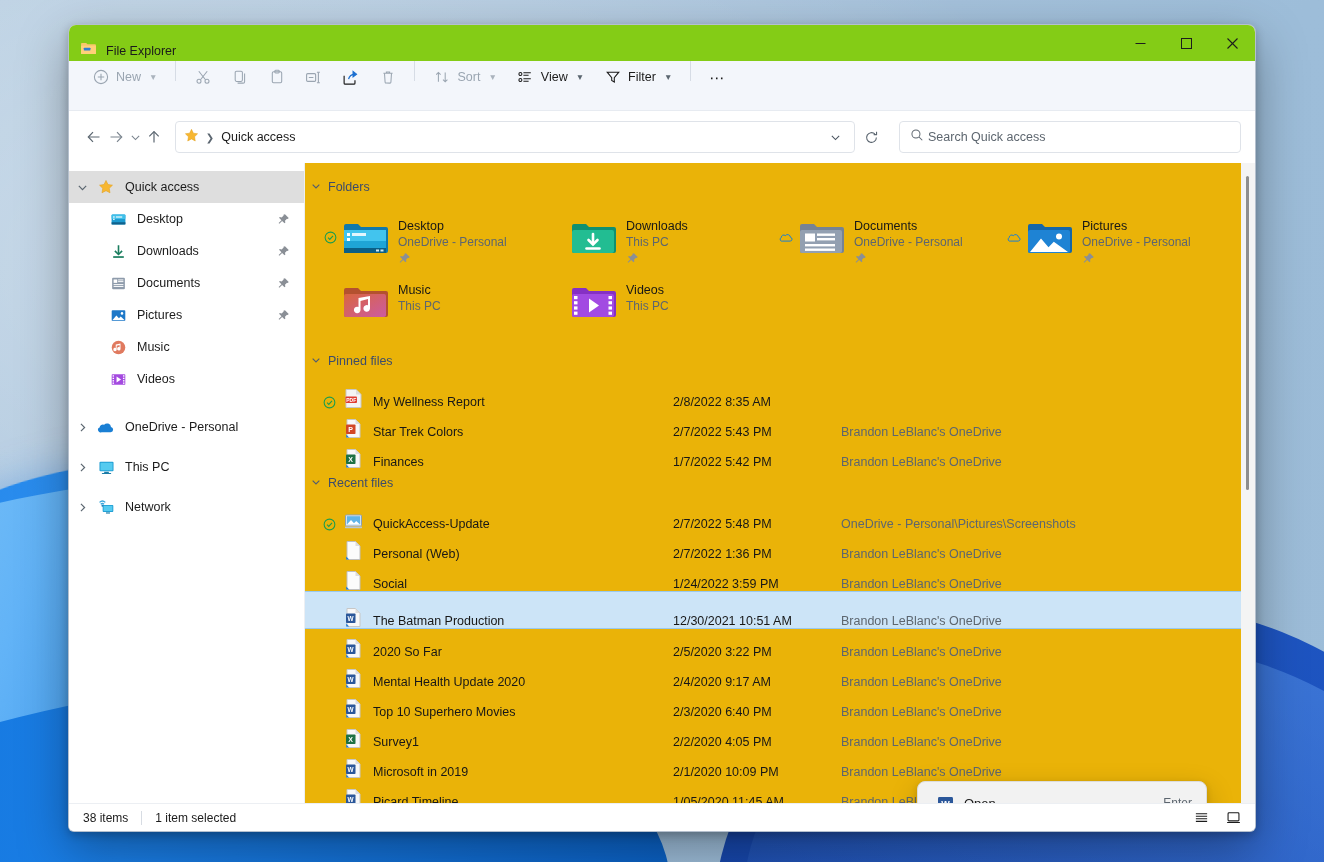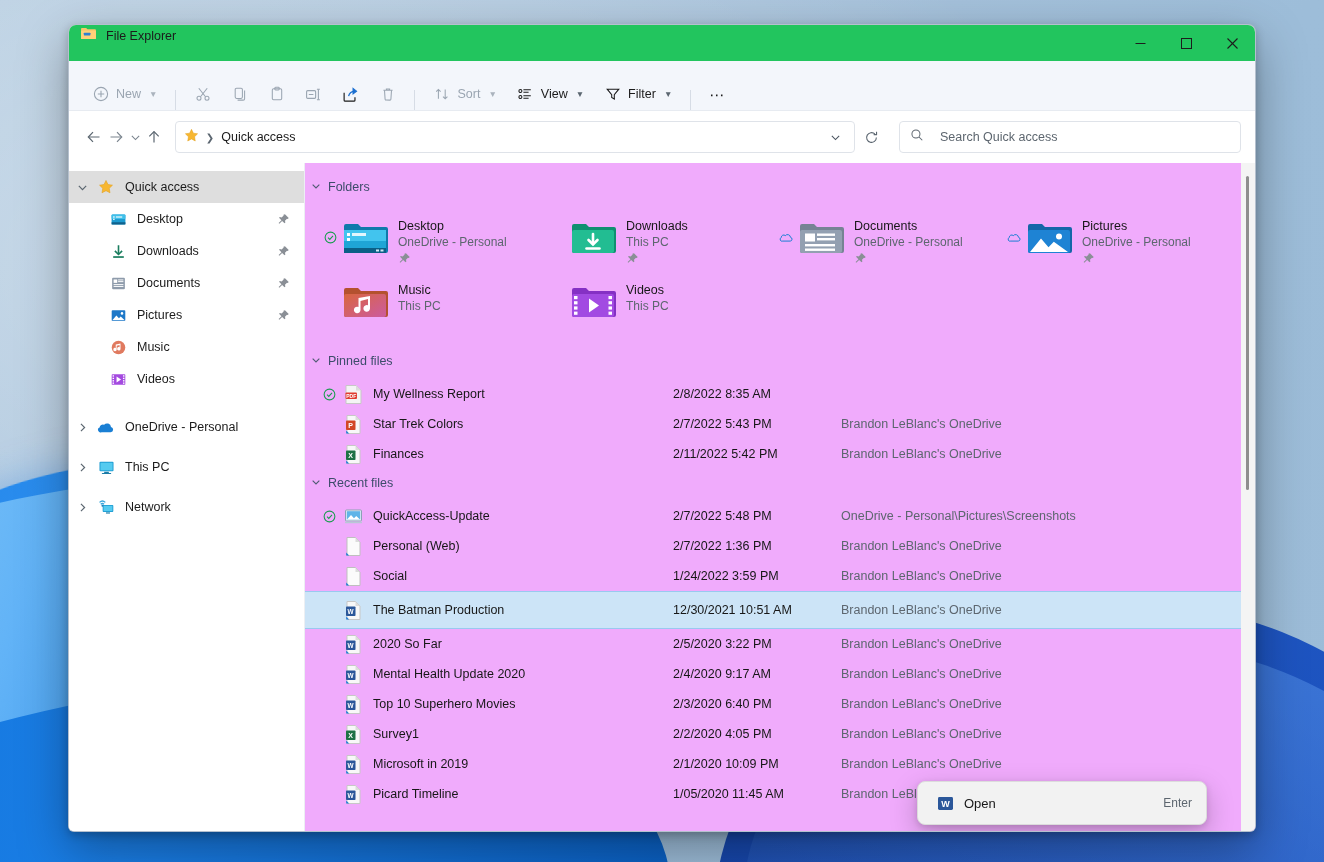--- a/index.html
+++ b/index.html
@@ -53,34 +53,34 @@
   .window {
     position:absolute; left:68px; top:24px; width:1188px; height:808px;
     background:#fff; border-radius: 8px 8px 6px 6px;
     box-shadow: 0 18px 50px rgba(0,0,0,.34), 0 3px 10px rgba(0,0,0,.22);
     overflow:hidden; display:flex; flex-direction:column;
     border: 1px solid rgba(120,140,165,.55);
   }
 
   
   .titlebar {
-    height:36px; background:#22c55e; display:flex; align-items:flex-start;
+    height:36px; background:#84cc16; display:flex; align-items:flex-end;
     flex:0 0 36px; position:relative;
   }
   .title-left { display:flex; align-items:center; gap:9px; padding-left:11px; }
   .title-text { font-size:12.5px; color:#1b1b1b; }
   .win-controls { position:absolute; right:0; top:0; height:36px; display:flex; }
   .win-btn {
     width:46px; height:36px; display:flex; align-items:center; justify-content:center;
     color:#1d1d1d;
   }
 
   
   .toolbar {
-    height:50px; background:#f3f6fb; display:flex; align-items:flex-end;
+    height:50px; background:#f3f6fb; display:flex; align-items:flex-start;
     flex:0 0 50px; padding-left:14px; gap:2px;
     border-bottom:1px solid #e7ebf1;
   }
   .tb-btn {
     height:32px; display:flex; align-items:center; gap:7px; padding:0 9px;
     border-radius:4px; font-size:12.5px; color:#1b1b1b; cursor:default;
     white-space:nowrap;
   }
   .tb-btn.disabled { color:#9aa5b1; }
   .tb-icon { display:flex; align-items:center; justify-content:center; width:17px; height:17px; }
@@ -105,21 +105,21 @@
     border:1px solid #dfe3e9; border-radius:4px; background:#fff;
     display:flex; align-items:center; padding:0 6px 0 8px;
   }
   .crumb { display:flex; align-items:center; gap:7px; font-size:12.5px; color:#1b1b1b; }
   .crumb-sep { color:#5b6670; font-size:10px; }
   .addr-spacer { flex:1; }
   .addr-ic { width:24px; height:26px; display:flex; align-items:center; justify-content:center; color:#4b5560; }
   .searchbar {
     flex:0 0 342px; height:32px; margin-left:16px;
     border:1px solid #dfe3e9; border-radius:4px; background:#fff;
-    display:flex; align-items:center; padding:0 10px; gap:16px;
+    display:flex; align-items:center; padding:0 10px; gap:4px;
   }
   .search-ph { font-size:12.5px; color:#5d666f; }
 
   
   .body-area { flex:1; display:flex; min-height:0; background:#fff; position:relative; }
 
   
   .sidebar {
     flex:0 0 236px; background:#fff; padding-top:8px; overflow:hidden;
     border-right:1px solid #eceff3;
@@ -132,21 +132,21 @@
   .nav-exp {
     width:26px; display:flex; align-items:center; justify-content:center;
     color:#5b6670; flex:0 0 26px;
   }
   .nav-ic { width:22px; flex:0 0 22px; display:flex; align-items:center; justify-content:center; }
   .nav-label { margin-left:8px; }
   .pin-ic { margin-left:auto; color:#8a8f96; display:flex; align-items:center; }
   .nav-item.child { padding-left:12px; }
 
   
-  .content { flex:1; position:relative; overflow:hidden; background:#f0abfc; }
+  .content { flex:1; position:relative; overflow:hidden; background:#eab308; }
   .scroll-area { position:absolute; inset:0 14px 0 0; overflow:hidden; }
 
   .group-head {
     display:flex; align-items:center; gap:7px; height:28px;
     padding-left:6px; margin-top:10px; color:#3d4c6b; font-size:12.5px;
   }
   .group-head .gchev { color:#4f5b72; font-size:9px; }
 
   
   .tiles { display:flex; flex-wrap:wrap; padding:8px 0 0 14px; }
@@ -157,21 +157,21 @@
   .tile-status { width:22px; flex:0 0 22px; display:flex; align-items:center; justify-content:center; padding-top:18px; }
   .tile-ic { flex:0 0 48px; height:48px; display:flex; align-items:center; justify-content:center; padding-top:4px; }
   .tile-txt { padding-left:9px; padding-top:5px; }
   .tile-name { font-size:12.5px; color:#171717; line-height:16px; }
   .tile-sub { font-size:12px; color:#5d666f; line-height:16px; }
   .tile-pin { margin-top:1px; color:#8a8f96; }
 
   
   .rows { padding-top:4px; }
   .frow {
-    height:30px; display:flex; align-items:center; font-size:12.5px;
+    height:30px; display:flex; align-items:flex-end; font-size:12.5px;
     color:#171717; cursor:default; padding-left:14px;
   }
   .frow.selected {
     background:#cce4f7; border-top:1px solid #99c9ef; border-bottom:1px solid #99c9ef;
     height:38px;
   }
   .fr-status { width:20px; flex:0 0 20px; display:flex; align-items:center; justify-content:center; }
   .fr-ic { width:28px; flex:0 0 28px; display:flex; align-items:center; justify-content:center; }
   .fr-name { flex:0 0 306px; padding-left:6px; overflow:hidden; white-space:nowrap; }
   .fr-date { flex:0 0 168px; }
@@ -820,21 +820,21 @@
             <span class="fr-ic">
               <svg width="19" height="21" viewBox="0 0 19 21">
                 <path d="M3 1.5h8.5l4.5 4.5v13.5H3z" fill="#f8f8f8" stroke="#c7c7c7" stroke-width="1"></path>
                 <path d="M11.5 1.5l4.5 4.5h-4.5z" fill="#dcdcdc"></path>
                 <rect x="2" y="6.5" width="9.5" height="9.5" rx=".8" fill="#1e7145"></rect>
                 <text x="6.6" y="13.8" font-size="7" font-family="Liberation Sans, sans-serif" fill="#fff" text-anchor="middle" font-weight="bold">X</text>
                 <path d="M2.2 16.4l3 3h-3z" fill="#1f7ad4"></path>
               </svg>
             </span>
             <span class="fr-name">Finances</span>
-            <span class="fr-date">2/11/2022 5:42 PM</span>
+            <span class="fr-date">1/7/2022 5:42 PM</span>
             <span class="fr-loc">Brandon LeBlanc's OneDrive</span>
           </div>
         </div>
 
         <div class="group-head" style="margin-top:0">
           <span class="gchev">
             <svg width="10" height="10" viewBox="0 0 12 12" fill="none" stroke="currentColor" stroke-width="1.3">
                 <path d="M2 4.3L6 8.3l4-4"></path>
               </svg>
           </span>
@@ -1019,13 +1019,34 @@
             </svg>
           </span>
           <span class="ctx-label">Open</span>
           <span class="ctx-accel">Enter</span>
         </div>
 
       </div>
     </div>
   </div>
 
+  <div class="statusbar">
+    <span class="st-txt">38 items</span>
+    <span class="st-sep"></span>
+    <span class="st-txt">1 item selected</span>
+    <span class="st-right">
+      <span class="st-btn">
+        <svg width="15" height="15" viewBox="0 0 16 16" stroke="currentColor" stroke-width="1.15">
+          <line x1="2" y1="4" x2="14" y2="4"></line>
+            <line x1="2" y1="6.7" x2="14" y2="6.7"></line>
+          <line x1="2" y1="9.4" x2="14" y2="9.4"></line>
+            <line x1="2" y1="12.1" x2="14" y2="12.1"></line>
+        </svg>
+      </span>
+      <span class="st-btn">
+        <svg width="15" height="15" viewBox="0 0 16 16" fill="none" stroke="currentColor" stroke-width="1.15">
+          <rect x="2.2" y="3" width="11.6" height="8.6" rx="1"></rect>
+          <line x1="1.2" y1="13.3" x2="14.8" y2="13.3"></line>
+        </svg>
+      </span>
+    </span>
+  </div>
 </div>
 
 </body></html>

